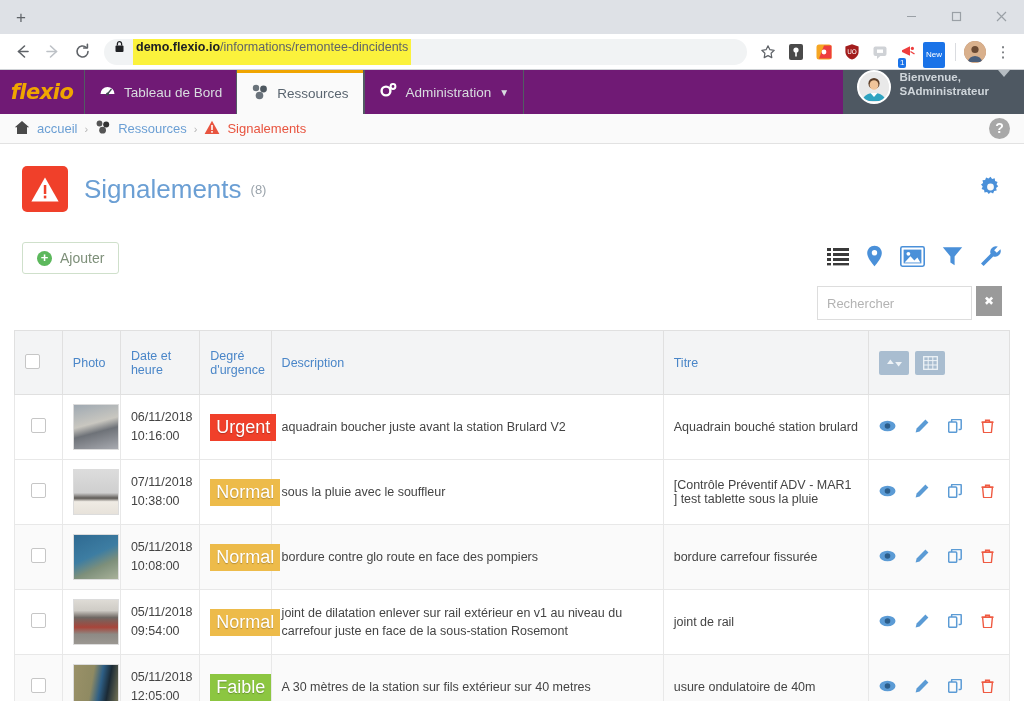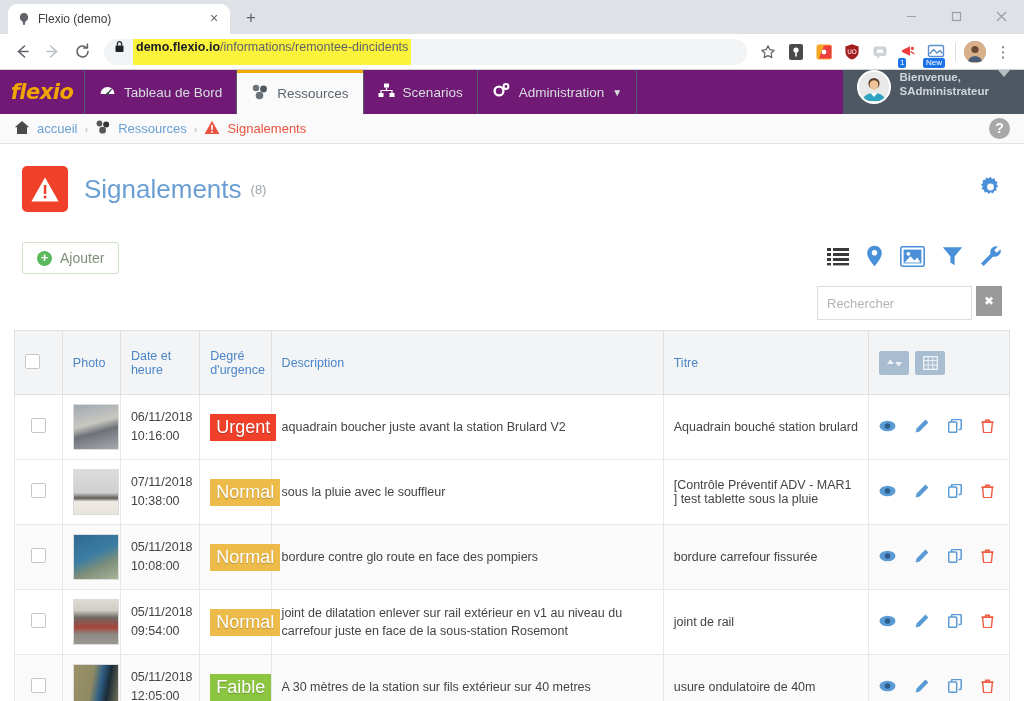--- a/index.html
+++ b/index.html
@@ -39,21 +39,21 @@
     flex: 1; height: 26px; background: #f1f3f4; border-radius: 13px; margin: 0 6px;
     display: flex; padding: 0 10px; gap: 8px; overflow: hidden;
   }
   .lock-icon { width: 11px; height: 13px; flex: 0 0 auto; }
   .url-wrap { font-size: 12.5px; white-space: nowrap; background: #fbf23c; padding: 1px 3px; }
   .url-host { color: #202124; font-weight: bold; }
   .url-path { color: #5f6368; }
   .tb-icon { width: 26px; height: 26px; display: flex; align-items: center; justify-content: center; cursor: pointer; position: relative; }
   .ext-badge { position: absolute; bottom: -3px; left: 3px; background: #1a73e8; color: #fff;
                font-size: 8px; padding: 0 2px; border-radius: 2px; line-height: 10px; }
-  .ext-badge.newb { background: #1a73e8; left: 0px; padding: 0 3px; }
+  .ext-badge.newb { background: #1a73e8; left: 0px; padding: 8px 3px; }
   .tb-sep { width: 1px; height: 18px; background: #dadce0; margin: 0 4px; }
   .avatar-sm { width: 22px; height: 22px; border-radius: 50%; background: #c09070; overflow: hidden; }
 
   
   .app-nav {
     height: 44px; background: #701a75; display: flex; align-items: stretch; position: relative;
   }
   .brand {
     width: 84px; display: flex; align-items: center; justify-content: center;
     font-family: "DejaVu Sans", sans-serif; font-size: 21px; color: #f0a500; font-style: italic; font-weight: bold;
@@ -158,30 +158,20 @@
   .hdr-btns { display: flex; gap: 6px; }
   .hdr-btn {
     width: 30px; height: 24px; background: #a9bdd0; border-radius: 2px;
     display: flex; align-items: center; justify-content: center; cursor: pointer;
   }
 </style>
 </head>
 <body>
 
 <div class="browser-tabstrip">
-  <div class="tab">
-    <span class="tab-favicon">
-      <svg width="14" height="14" viewBox="0 0 14 14">
-          <path d="M7 1C4.5 1 2.8 3 2.8 5.3c0 2 1.6 3.6 3 4.4l-.3 1h3l-.3-1c1.4-.8 3-2.4 3-4.4C11.2 3 9.5 1 7 1z" fill="#5f6368"></path>
-          <rect x="6" y="10.6" width="2" height="2.2" fill="#5f6368"></rect>
-        </svg>
-    </span>
-    <span class="tab-title">Flexio (demo)</span>
-    <span class="tab-close">×</span>
-  </div>
   <div class="tab-new">+</div>
   <div class="win-controls">
     <div class="win-btn">
       <svg width="11" height="11" viewBox="0 0 11 11">
           <rect x="1" y="5" width="9" height="1" fill="#9aa0a6"></rect>
         </svg>
     </div>
     <div class="win-btn">
       <svg width="11" height="11" viewBox="0 0 11 11">
           <rect x="1.5" y="1.5" width="8" height="8" fill="none" stroke="#9aa0a6" stroke-width="1.2"></rect>
@@ -306,31 +296,20 @@
       <svg width="18" height="16" viewBox="0 0 18 16">
           <circle cx="5" cy="4" r="3.2" fill="#6a737b"></circle>
           <circle cx="12.5" cy="5" r="3.4" fill="#4e5860"></circle>
           <circle cx="8.5" cy="11.5" r="3.8" fill="#6a737b"></circle>
         </svg>
     </span>
     <span>Ressources</span>
   </div>
   <div class="navsep"></div>
 
-  <div class="nav-item">
-    <span>
-      <svg width="17" height="15" viewBox="0 0 17 15">
-          <rect x="6" y="0.5" width="5" height="4" fill="#fff"></rect>
-          <rect x="0.5" y="10" width="5" height="4" fill="#fff"></rect>
-          <rect x="11.5" y="10" width="5" height="4" fill="#fff"></rect>
-          <path d="M8.5 4.5v3M3 10V7.5h11V10" fill="none" stroke="#fff" stroke-width="1.2"></path>
-        </svg>
-    </span>
-    <span>Scenarios</span>
-  </div>
   <div class="navsep"></div>
 
   <div class="nav-item">
     <span>
       <svg width="19" height="17" viewBox="0 0 19 17">
           <circle cx="7" cy="9" r="4.4" fill="none" stroke="#fff" stroke-width="2.4"></circle>
           <circle cx="14" cy="4.5" r="2.4" fill="none" stroke="#fff" stroke-width="2"></circle>
         </svg>
     </span>
     <span>Administration</span>

